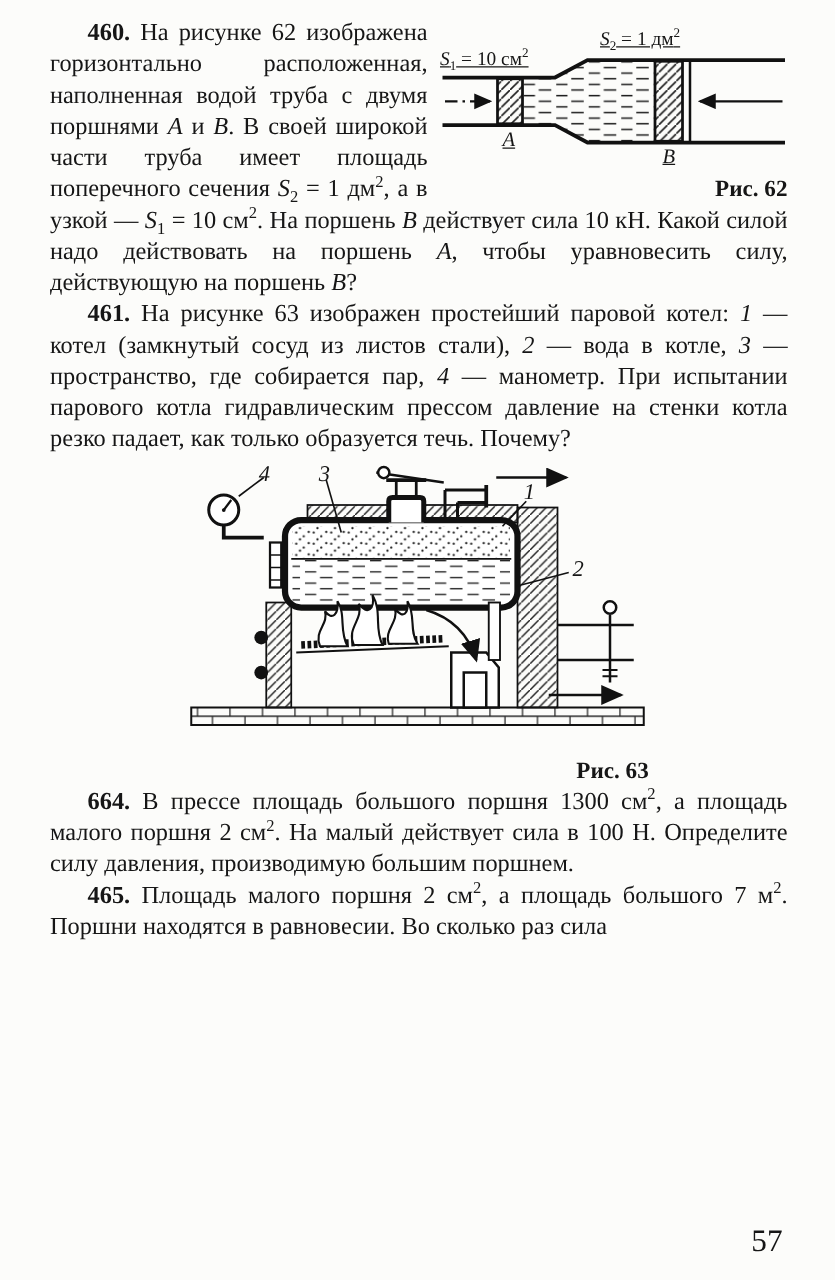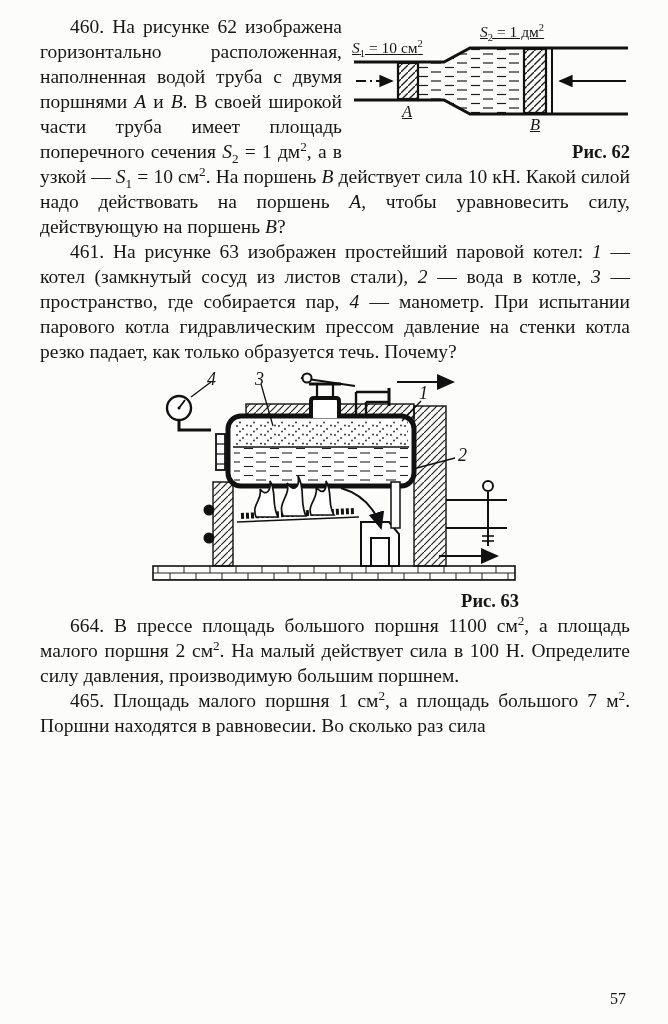--- a/index.html
+++ b/index.html
@@ -5,34 +5,34 @@
   html,body{margin:0;padding:0;}
   body{
     width:668px;height:1024px;background:#fcfcfa;
     font-family:"Liberation Serif","DejaVu Serif",serif;color:#161616;
     overflow:hidden;
   }
   .page{position:relative;width:668px;height:1024px;box-sizing:border-box;
         padding:14px 38px 0 40px;}
   .para{font-size:19.5px;line-height:25px;text-align:justify;margin:0;text-indent:30px;}
   .it{font-style:italic;}
-  .bd{font-weight:normal;margin-top:28px;}
+  .bd{font-weight:bold;margin-top:28px;}
   sup,sub{font-size:68%;line-height:0;}
   
   .fig62{float:right;width:278px;height:146px;position:relative;margin:2px 0 2px 10px;}
   .fig62 svg{position:absolute;left:0;top:0;}
   .flabel{position:absolute;font-size:15.5px;white-space:nowrap;line-height:1;text-decoration:underline;}
   .flabel-ab{font-size:16.5px;font-style:italic;}
   .figcap{font-weight:bold;font-size:18.5px;text-align:right;line-height:1.1;}
   .fig62 .figcap{position:absolute;left:0;right:0;top:126px;}
   
   .fig63{width:368px;margin:6px auto 2px auto;position:relative;}
   .fig63 .num{position:absolute;font-style:italic;font-size:18px;line-height:1;}
-  .fig63 .figcap{margin-top:5px;}
-  .pageno{position:absolute;right:42px;bottom:16px;font-size:16px;}
+  .fig63 .figcap{margin-top:20px;}
+  .pageno{position:absolute;right:42px;bottom:16px;font-size:25px;}
   svg line,svg path,svg rect,svg circle,svg polygon{vector-effect:none;}
 </style>
 </head>
 <body>
 
 <div class="page">
 
   <div class="fig62">
     <svg width="278" height="122" viewBox="0 0 278 122">
       <defs>
@@ -162,17 +162,17 @@
       <line x1="270" y1="31" x2="251" y2="51" stroke="#111" stroke-width="1.3"></line>
       <line x1="304" y1="88" x2="262" y2="99" stroke="#111" stroke-width="1.3"></line>
     </svg>
     <span class="num" style="left:56px;top:0">4</span>
     <span class="num" style="left:104px;top:0">3</span>
     <span class="num" style="left:268px;top:14px">1</span>
     <span class="num" style="left:307px;top:76px">2</span>
     <div class="figcap">Рис. 63</div>
   </div>
 
-  <p class="para"><span class="bd">664.</span><span> В прессе площадь большого поршня 1100 см</span><sup>2</sup><span>, а площадь малого поршня 2 см</span><sup>2</sup><span>. На малый действует сила в 100 Н. Определите силу давления, производимую большим поршнем.</span></p>
-  <p class="para"><span class="bd">465.</span><span> Площадь малого поршня 1 см</span><sup>2</sup><span>, а площадь большого 7 м</span><sup>2</sup><span>. Поршни находятся в равновесии. Во сколько раз сила</span></p>
+  <p class="para"><span class="bd">664.</span><span> В прессе площадь большого поршня 1300 см</span><sup>2</sup><span>, а площадь малого поршня 2 см</span><sup>2</sup><span>. На малый действует сила в 100 Н. Определите силу давления, производимую большим поршнем.</span></p>
+  <p class="para"><span class="bd">465.</span><span> Площадь малого поршня 2 см</span><sup>2</sup><span>, а площадь большого 7 м</span><sup>2</sup><span>. Поршни находятся в равновесии. Во сколько раз сила</span></p>
 
   <div class="pageno">57</div>
 </div>
 
 </body></html>

